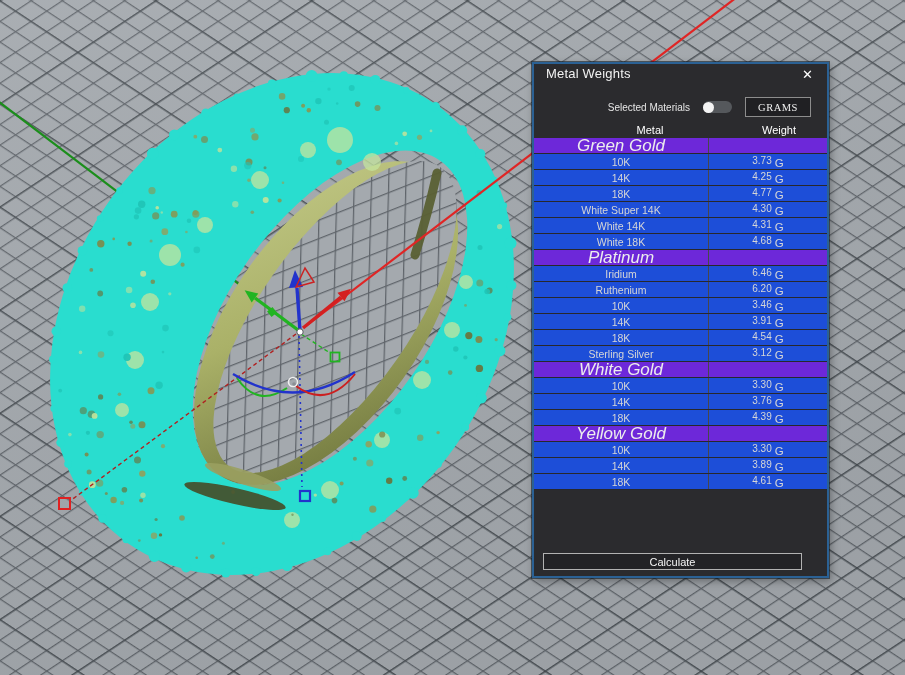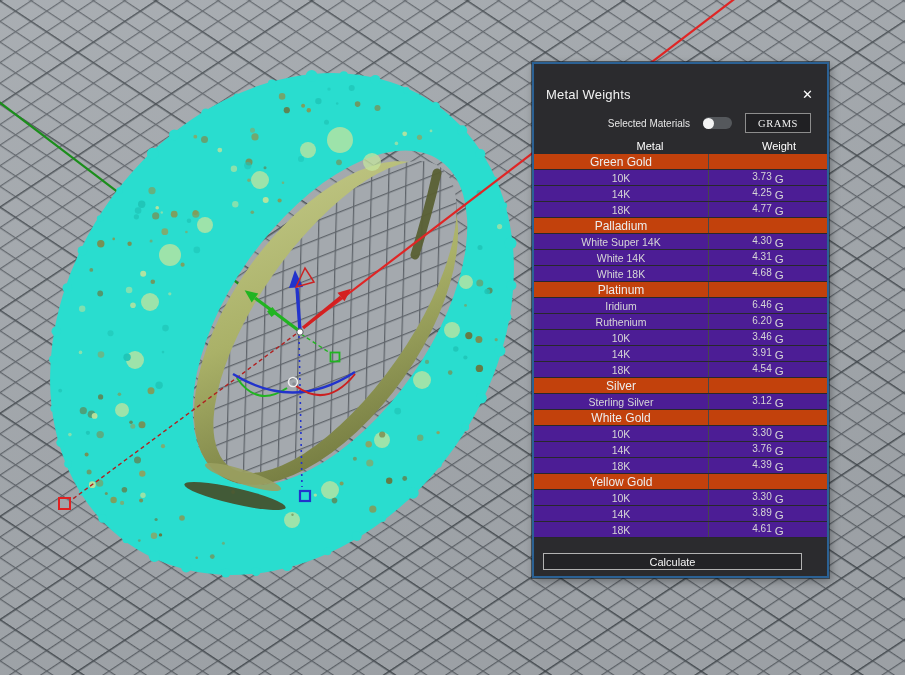--- a/index.html
+++ b/index.html
@@ -6,42 +6,42 @@
   html,body { width:905px; height:675px; overflow:hidden; background:#a4a9ae;
               font-family:"Liberation Sans", sans-serif; }
   .stage { position:relative; width:905px; height:675px; overflow:hidden; }
   .stage svg.viewport { position:absolute; left:0; top:0; }
 
   
   .panel { position:absolute; left:532px; top:62px; width:297px; height:516px;
            background:#2b2b2e; border:2px solid #2b6194;
            box-shadow:0 0 0 1px rgba(10,20,30,.55), 2px 3px 8px rgba(0,0,0,.35);
            color:#e8e8e8; }
-  .p-header { height:26px; display:flex; align-items:center; padding:2px 10px 0 12px;margin-top:16px; }
+  .p-header { height:26px; display:flex; align-items:flex-start; padding:2px 10px 0 12px; }
   .p-title { font-size:13px; color:#f2f2f2; letter-spacing:.2px; }
   .p-close { margin-left:auto; background:none; border:none; color:#ffffff;
              font-size:13px; line-height:13px; cursor:pointer; padding:2px 4px;
              font-family:"Liberation Sans",sans-serif; }
   .p-controls { height:28px; display:flex; align-items:center; margin-top:3px; }
   .sm-label { flex:1; text-align:right; font-size:10px; color:#e6e6e6; padding-right:13px; }
   .toggle { position:relative; width:29px; height:12px; border-radius:6px;
             background:#55585c; display:inline-block; cursor:pointer; flex:0 0 auto; }
   .toggle .knob { position:absolute; left:0px; top:0.5px; width:11px; height:11px;
                   border-radius:50%; background:#f4f4f4; }
   .grams-btn { width:66px; height:20px; margin-left:13px; margin-right:16px;
                background:#202023; border:1px solid #8d8d8d; color:#f0f0f0;
                font-size:10.5px; letter-spacing:.5px; cursor:pointer;
                font-family:Liberation Serif, serif; }
   .col-head { height:17px; display:flex; font-size:11px; color:#ffffff; align-items:center; }
   .ch-metal { width:174px; text-align:center;margin-left:29px; }
   .ch-weight { flex:1; text-align:center; padding-right:6px; }
   .mw-table { width:100%; }
-  .row { display:flex; height:16px; align-items:center; background:#4c1d95;
+  .row { display:flex; height:16px; align-items:center; background:#1d4ed8;
          border-bottom:1px solid #28282c; font-size:10.5px; color:#d6d6d6; }
-  .row.cat { background:#c2410c; color:#ededed; font-size:12px; }
+  .row.cat { background:#6d28d9; color:#ededed; font-size:17px;font-style:italic; }
   .cell-metal { width:174px; text-align:center; white-space:nowrap; overflow:hidden; }
   .cell-weight { flex:1; text-align:center; border-left:1px solid #47474b;
                  height:100%; display:flex; align-items:center; justify-content:center; }
   .cell-weight .num { font-size:10px; position:relative; top:-1px; }
   .cell-weight .unit { font-size:11.5px; position:relative; top:1.5px; margin-left:3px; }
   .calc-btn { position:absolute; left:9px; right:25px; bottom:6px; height:17px;
               background:#232326; border:1px solid #b2b2b2; color:#f5f5f5;
               font-size:11px; cursor:pointer; font-family:"Liberation Sans",sans-serif; }
 </style>
 </head>
@@ -362,24 +362,20 @@
             <span class="unit">G</span>
           </span>
         </div>
         <div class="row">
           <span class="cell-metal">18K</span>
           <span class="cell-weight">
             <span class="num">4.77</span>
             <span class="unit">G</span>
           </span>
         </div>
-        <div class="row cat">
-          <span class="cell-metal">Palladium</span>
-          <span class="cell-weight"></span>
-        </div>
         <div class="row">
           <span class="cell-metal">White Super 14K</span>
           <span class="cell-weight">
             <span class="num">4.30</span>
             <span class="unit">G</span>
           </span>
         </div>
         <div class="row">
           <span class="cell-metal">White 14K</span>
           <span class="cell-weight">
@@ -425,24 +421,20 @@
             <span class="num">3.91</span>
             <span class="unit">G</span>
           </span>
         </div>
         <div class="row">
           <span class="cell-metal">18K</span>
           <span class="cell-weight">
             <span class="num">4.54</span>
             <span class="unit">G</span>
           </span>
-        </div>
-        <div class="row cat">
-          <span class="cell-metal">Silver</span>
-          <span class="cell-weight"></span>
         </div>
         <div class="row">
           <span class="cell-metal">Sterling Silver</span>
           <span class="cell-weight">
             <span class="num">3.12</span>
             <span class="unit">G</span>
           </span>
         </div>
         <div class="row cat">
           <span class="cell-metal">White Gold</span>

